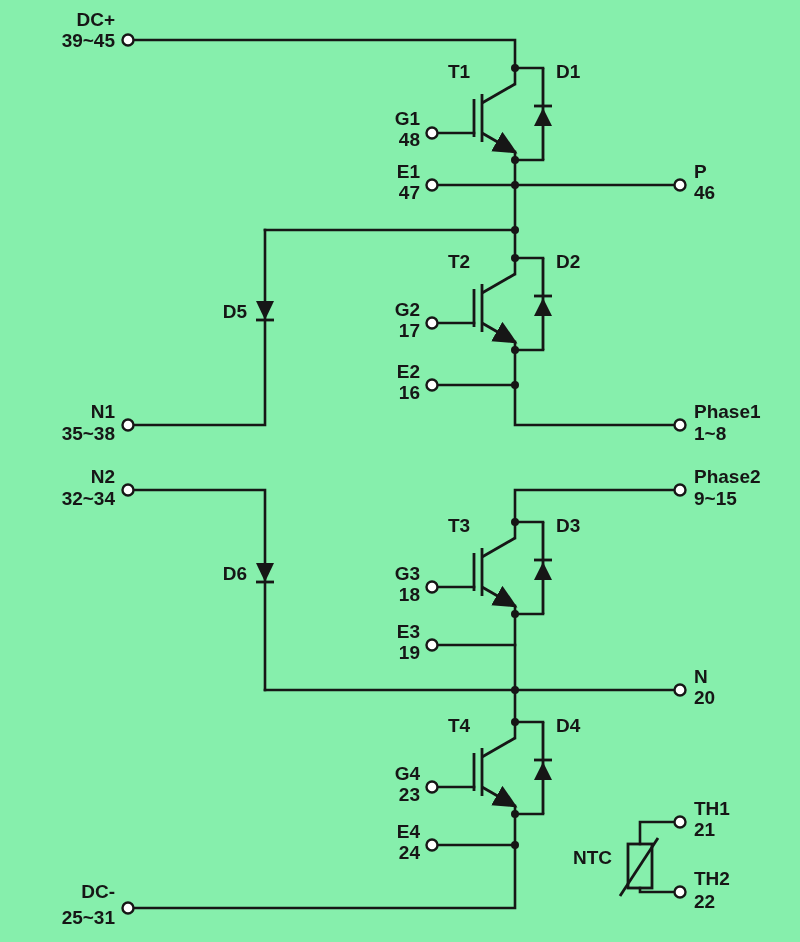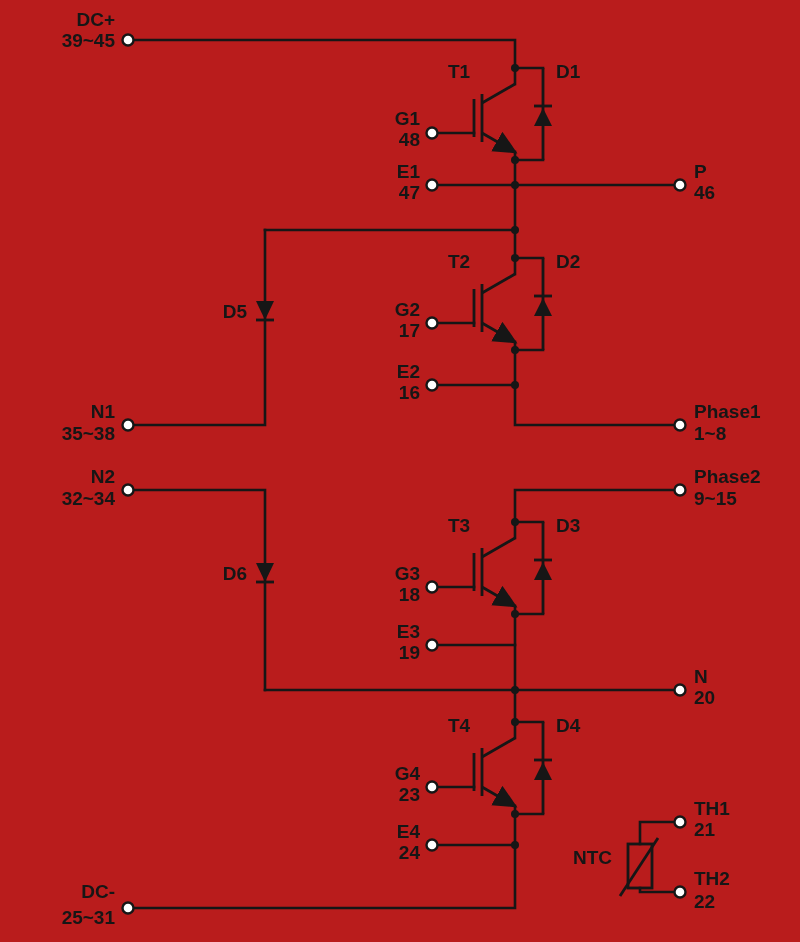--- a/index.html
+++ b/index.html
@@ -1,16 +1,16 @@
 <!DOCTYPE html>
 <html><head>
 <meta charset="utf-8">
 <style>
   html,body{margin:0;padding:0;background:#ffffff;}
-  .canvas{position:relative;width:800px;height:942px;background:#b91c1c;overflow:hidden;}
+  .canvas{position:relative;width:800px;height:942px;background:#86efac;overflow:hidden;}
   svg{display:block;}
   .wire{fill:none;stroke:#161616;stroke-width:2.6;stroke-linecap:square;}
   .sym{fill:none;stroke:#161616;stroke-width:2.8;}
   .fillsym{fill:#161616;stroke:none;}
   .term{fill:#ffffff;stroke:#161616;stroke-width:2.4;}
   .dot{fill:#161616;stroke:none;}
   .lbl{font-family:"Liberation Sans",sans-serif;font-weight:700;font-size:19px;fill:#161616;}
   .ta-e{text-anchor:end;}
   .ta-s{text-anchor:start;}
   .ta-m{text-anchor:middle;}

